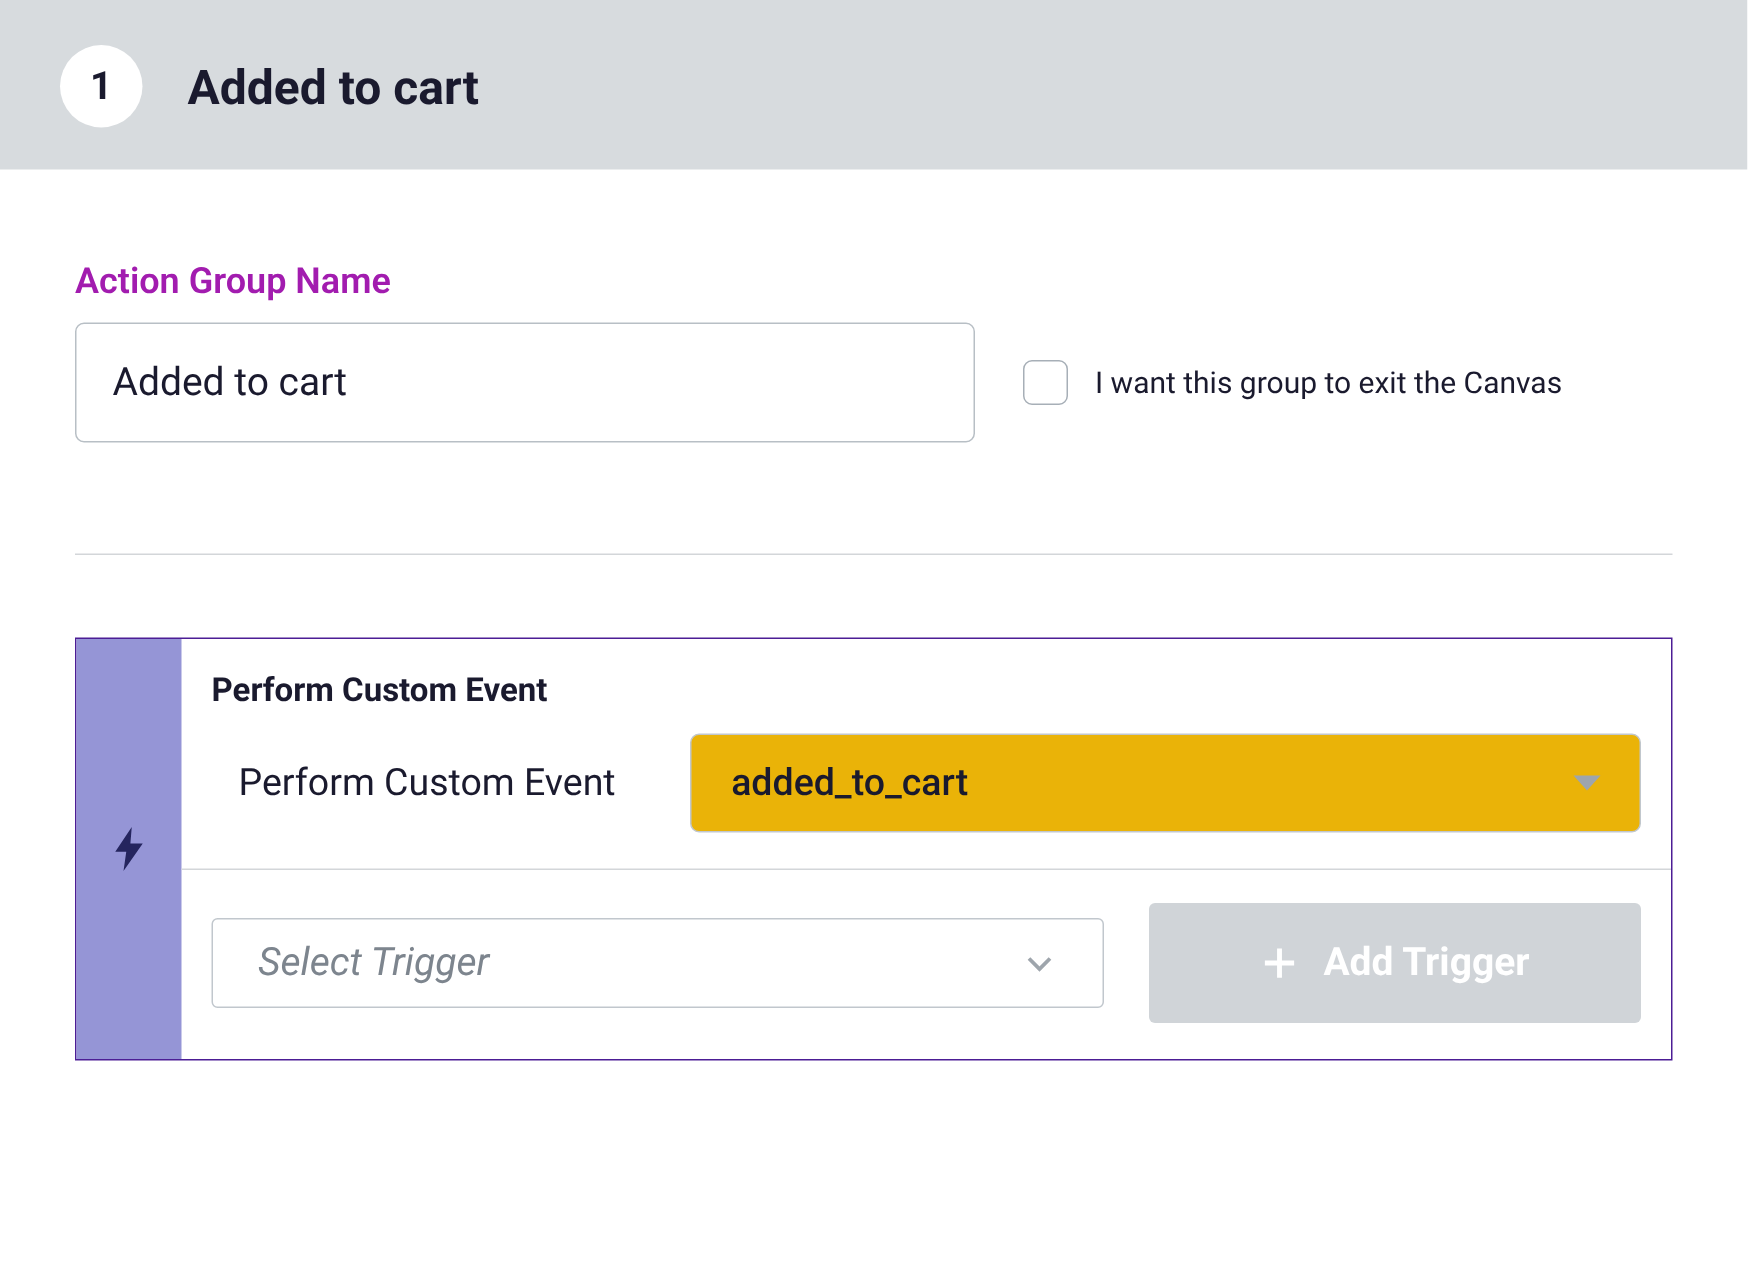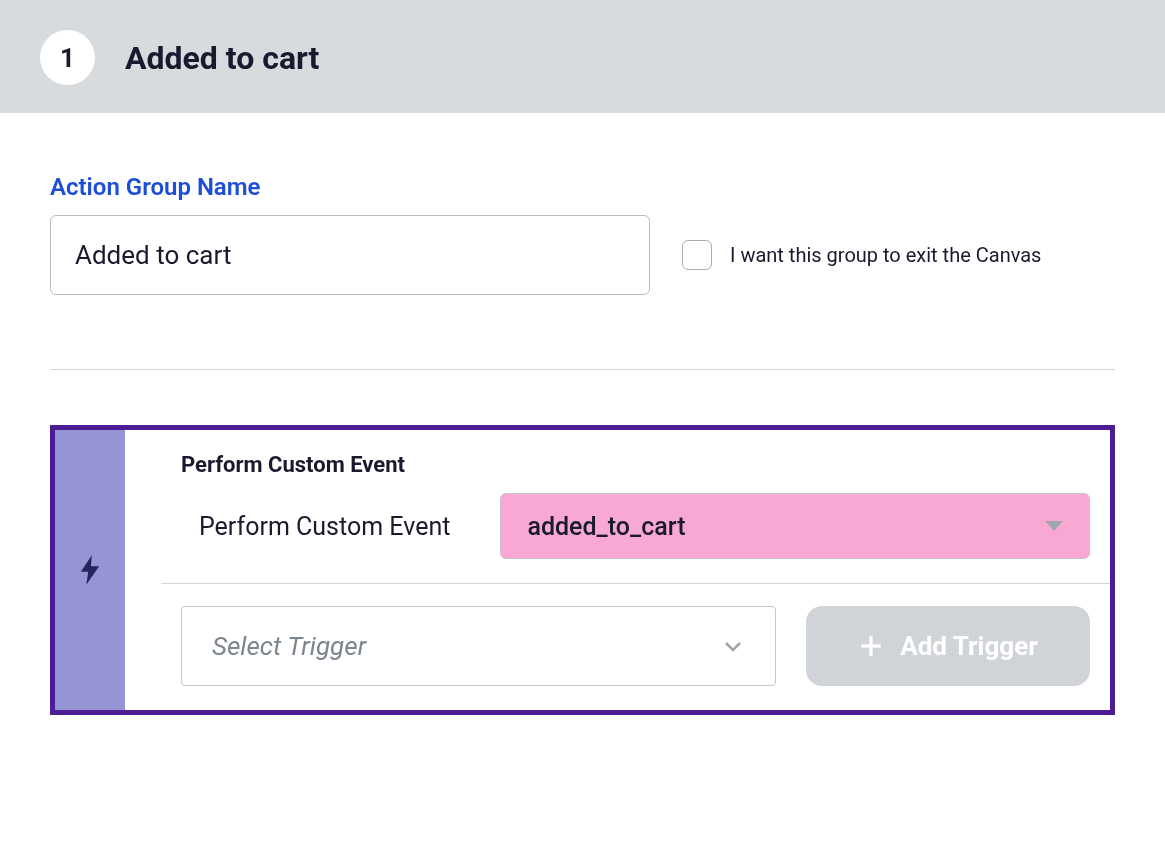--- a/index.html
+++ b/index.html
@@ -36,21 +36,21 @@
       font-size: 32px;
       font-weight: 700;
       color: #1a1a2e;
     }
     .content {
       padding: 60px 50px 50px 50px;
     }
     .field-label {
       font-size: 24px;
       font-weight: 600;
-      color: #1d4ed8;
+      color: #a21caf;
       margin-bottom: 14px;
     }
     .name-row {
       display: flex;
       align-items: center;
       gap: 22px;
     }
     .text-input {
       width: 600px;
       height: 80px;
@@ -79,22 +79,21 @@
       font-size: 20px;
       color: #1a1a2e;
     }
     .divider {
       border: none;
       border-top: 1px solid #d3d6d9;
       margin: 74px 0 55px 0;
     }
     .event-panel {
       display: flex;
-      border: 5px solid #4c1d95;
-      gap: 36px;
+      border: 1px solid #4c1d95;
     }
     .accent-bar {
       width: 70px;
       background: #9595d6;
       display: flex;
       align-items: center;
       justify-content: center;
       flex-shrink: 0;
     }
     .bolt-icon {
@@ -130,21 +129,21 @@
     .select {
       flex: 1;
       height: 66px;
       border: 1px solid #c1c7cd;
       border-radius: 6px;
       display: flex;
       align-items: center;
       justify-content: space-between;
       padding: 0 26px;
       cursor: pointer;
-      background: #f9a8d4;
+      background: #eab308;
     }
     .select-value {
       font-size: 25px;
       color: #1a1a2e;
       font-weight: 500;
     }
     .caret-down {
       width: 0;
       height: 0;
       border-left: 9px solid transparent;
@@ -156,21 +155,21 @@
       color: #1a1a2e;
       margin-bottom: 28px;
     }
     .trigger-row {
       display: flex;
       align-items: center;
       gap: 30px;
     }
     .trigger-select {
       width: 595px;
-      height: 80px;
+      height: 60px;
       border: 1px solid #c1c7cd;
       border-radius: 4px;
       display: flex;
       align-items: center;
       justify-content: space-between;
       padding: 0 30px;
       cursor: pointer;
       background: #ffffff;
     }
     .trigger-placeholder {
@@ -183,21 +182,21 @@
       height: 24px;
       stroke: #9ea5ac;
       stroke-width: 2.5;
       fill: none;
     }
     .add-trigger-btn {
       flex: 1;
       height: 80px;
       background: #d0d4d8;
       border: none;
-      border-radius: 16px;
+      border-radius: 4px;
       display: flex;
       align-items: center;
       justify-content: center;
       gap: 16px;
       cursor: pointer;
       font-family: inherit;
     }
     .plus-icon {
       width: 26px;
       height: 26px;

